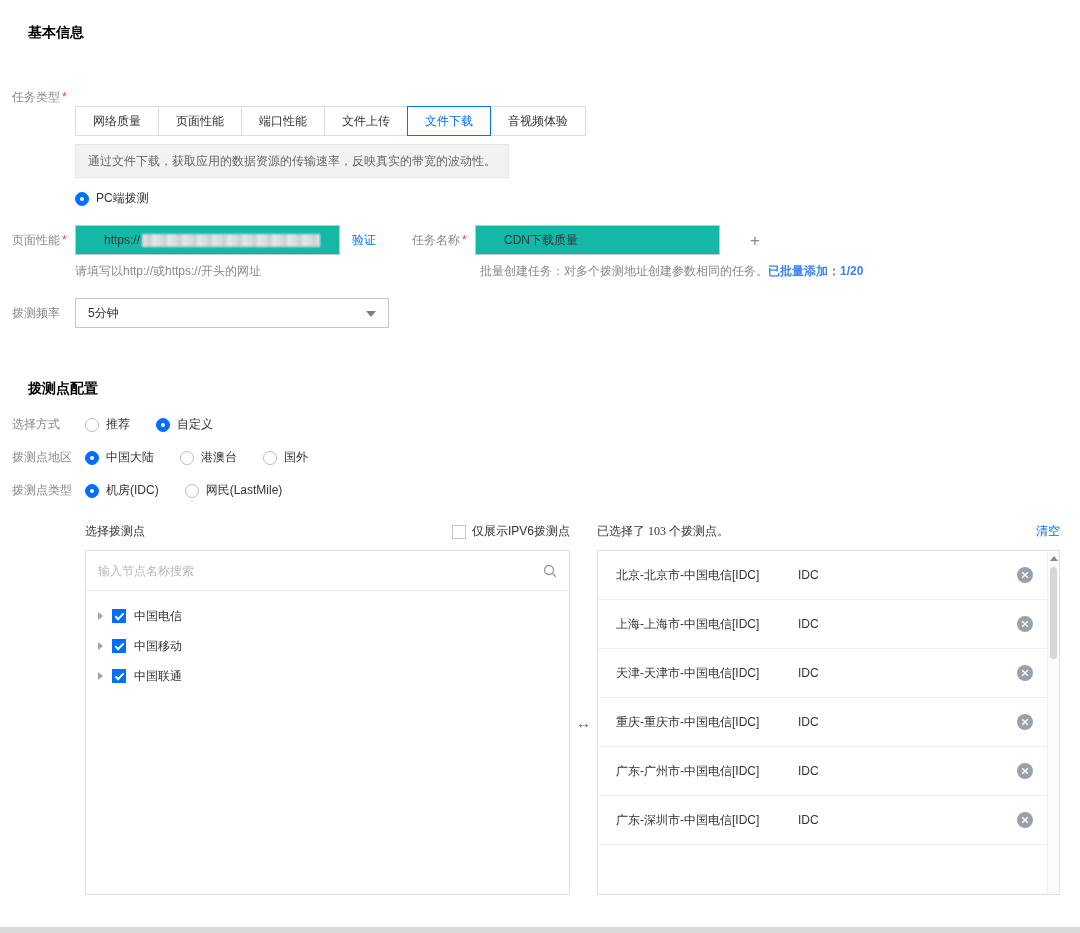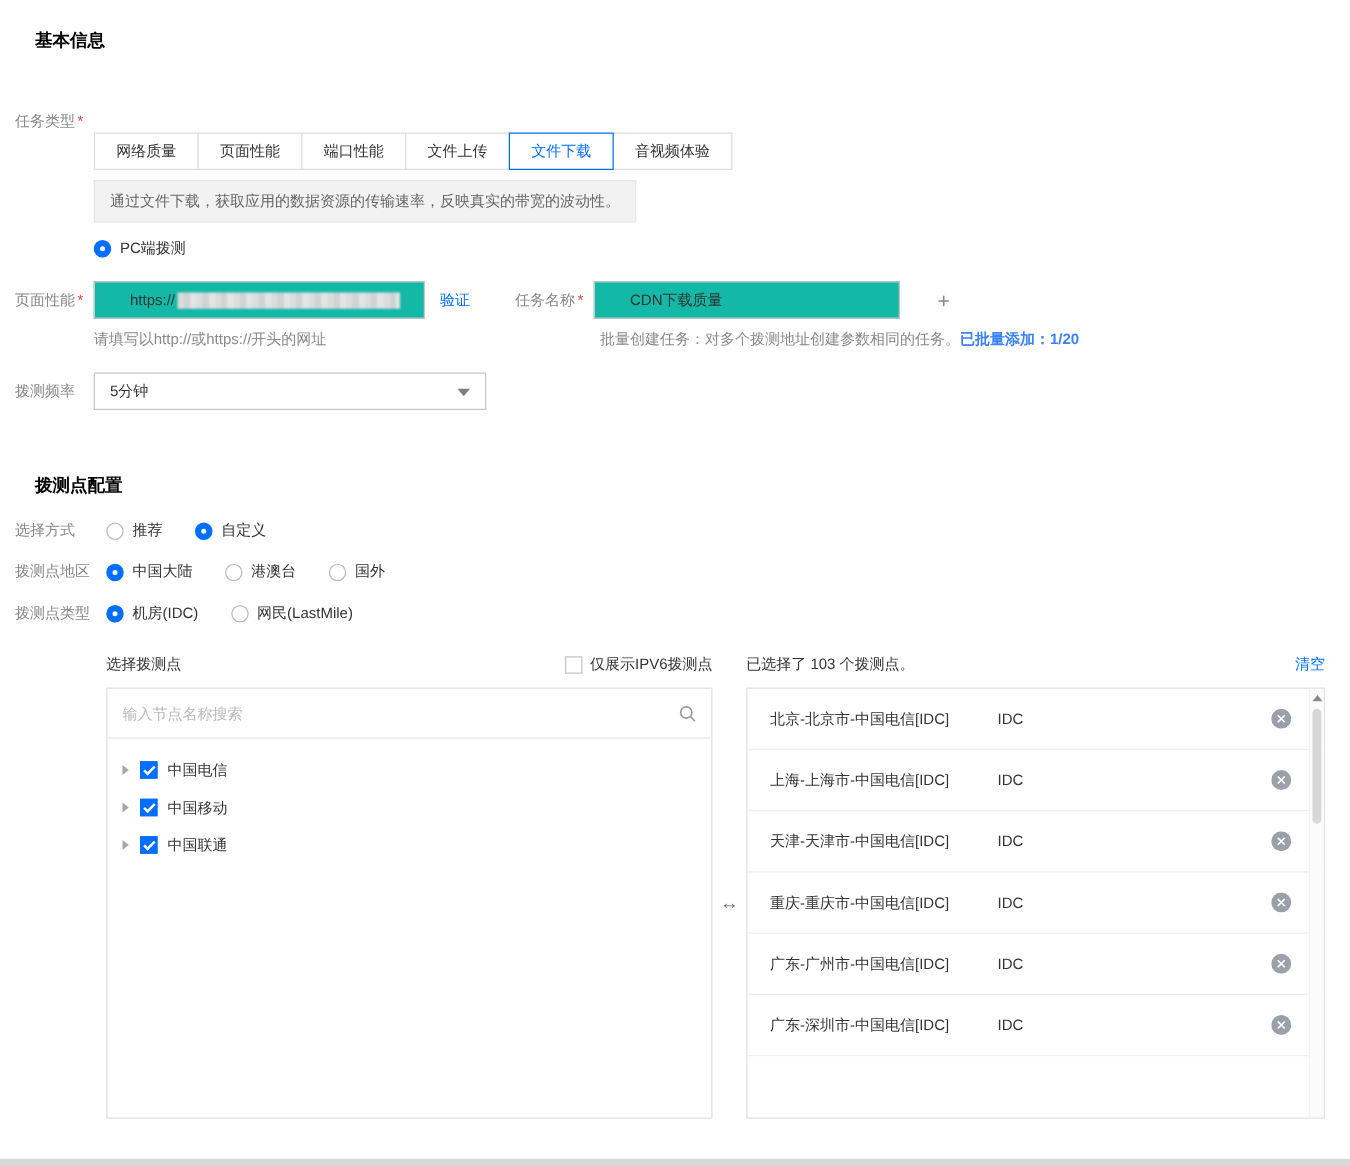--- a/index.html
+++ b/index.html
@@ -55,21 +55,21 @@
 
   .select { width:314px; height:30px; border:1px solid #c6c6c6; display:flex; align-items:center;
             padding:0 12px; cursor:pointer; position:relative; background:#fff; }
   .caret-down { width:0; height:0; border-left:5px solid transparent; border-right:5px solid transparent;
             border-top:6px solid #798087; position:absolute; right:12px; top:12px; }
 
   
   .transfer-header { display:flex; margin:24px 0 0 85px; width:975px; align-items:center; }
   .th-left { width:485px; display:flex; justify-content:space-between; align-items:center; }
   .th-mid { width:27px; }
-  .th-right { width:463px; display:flex; justify-content:space-between; align-items:flex-start; }
+  .th-right { width:463px; display:flex; justify-content:space-between; align-items:flex-start;font-family:Liberation Serif, serif; }
   .cb-opt { display:inline-flex; align-items:center; cursor:pointer; color:#333; }
   .cb { width:14px; height:14px; border:1px solid #c4c4c4; background:#fff; margin-right:6px;
         position:relative; flex-shrink:0; }
   .cb.checked { background:#006eff; border-color:#006eff; }
   .cb.checked::after { content:""; position:absolute; left:2px; top:3px; width:7px; height:3px;
         border-left:2px solid #fff; border-bottom:2px solid #fff; transform:rotate(-45deg); }
 
   .transfer-body { display:flex; margin:10px 0 0 85px; width:975px; }
   .panel { border:1px solid #e0e0e0; background:#fff; height:345px; }
   .left-panel { width:485px; }

